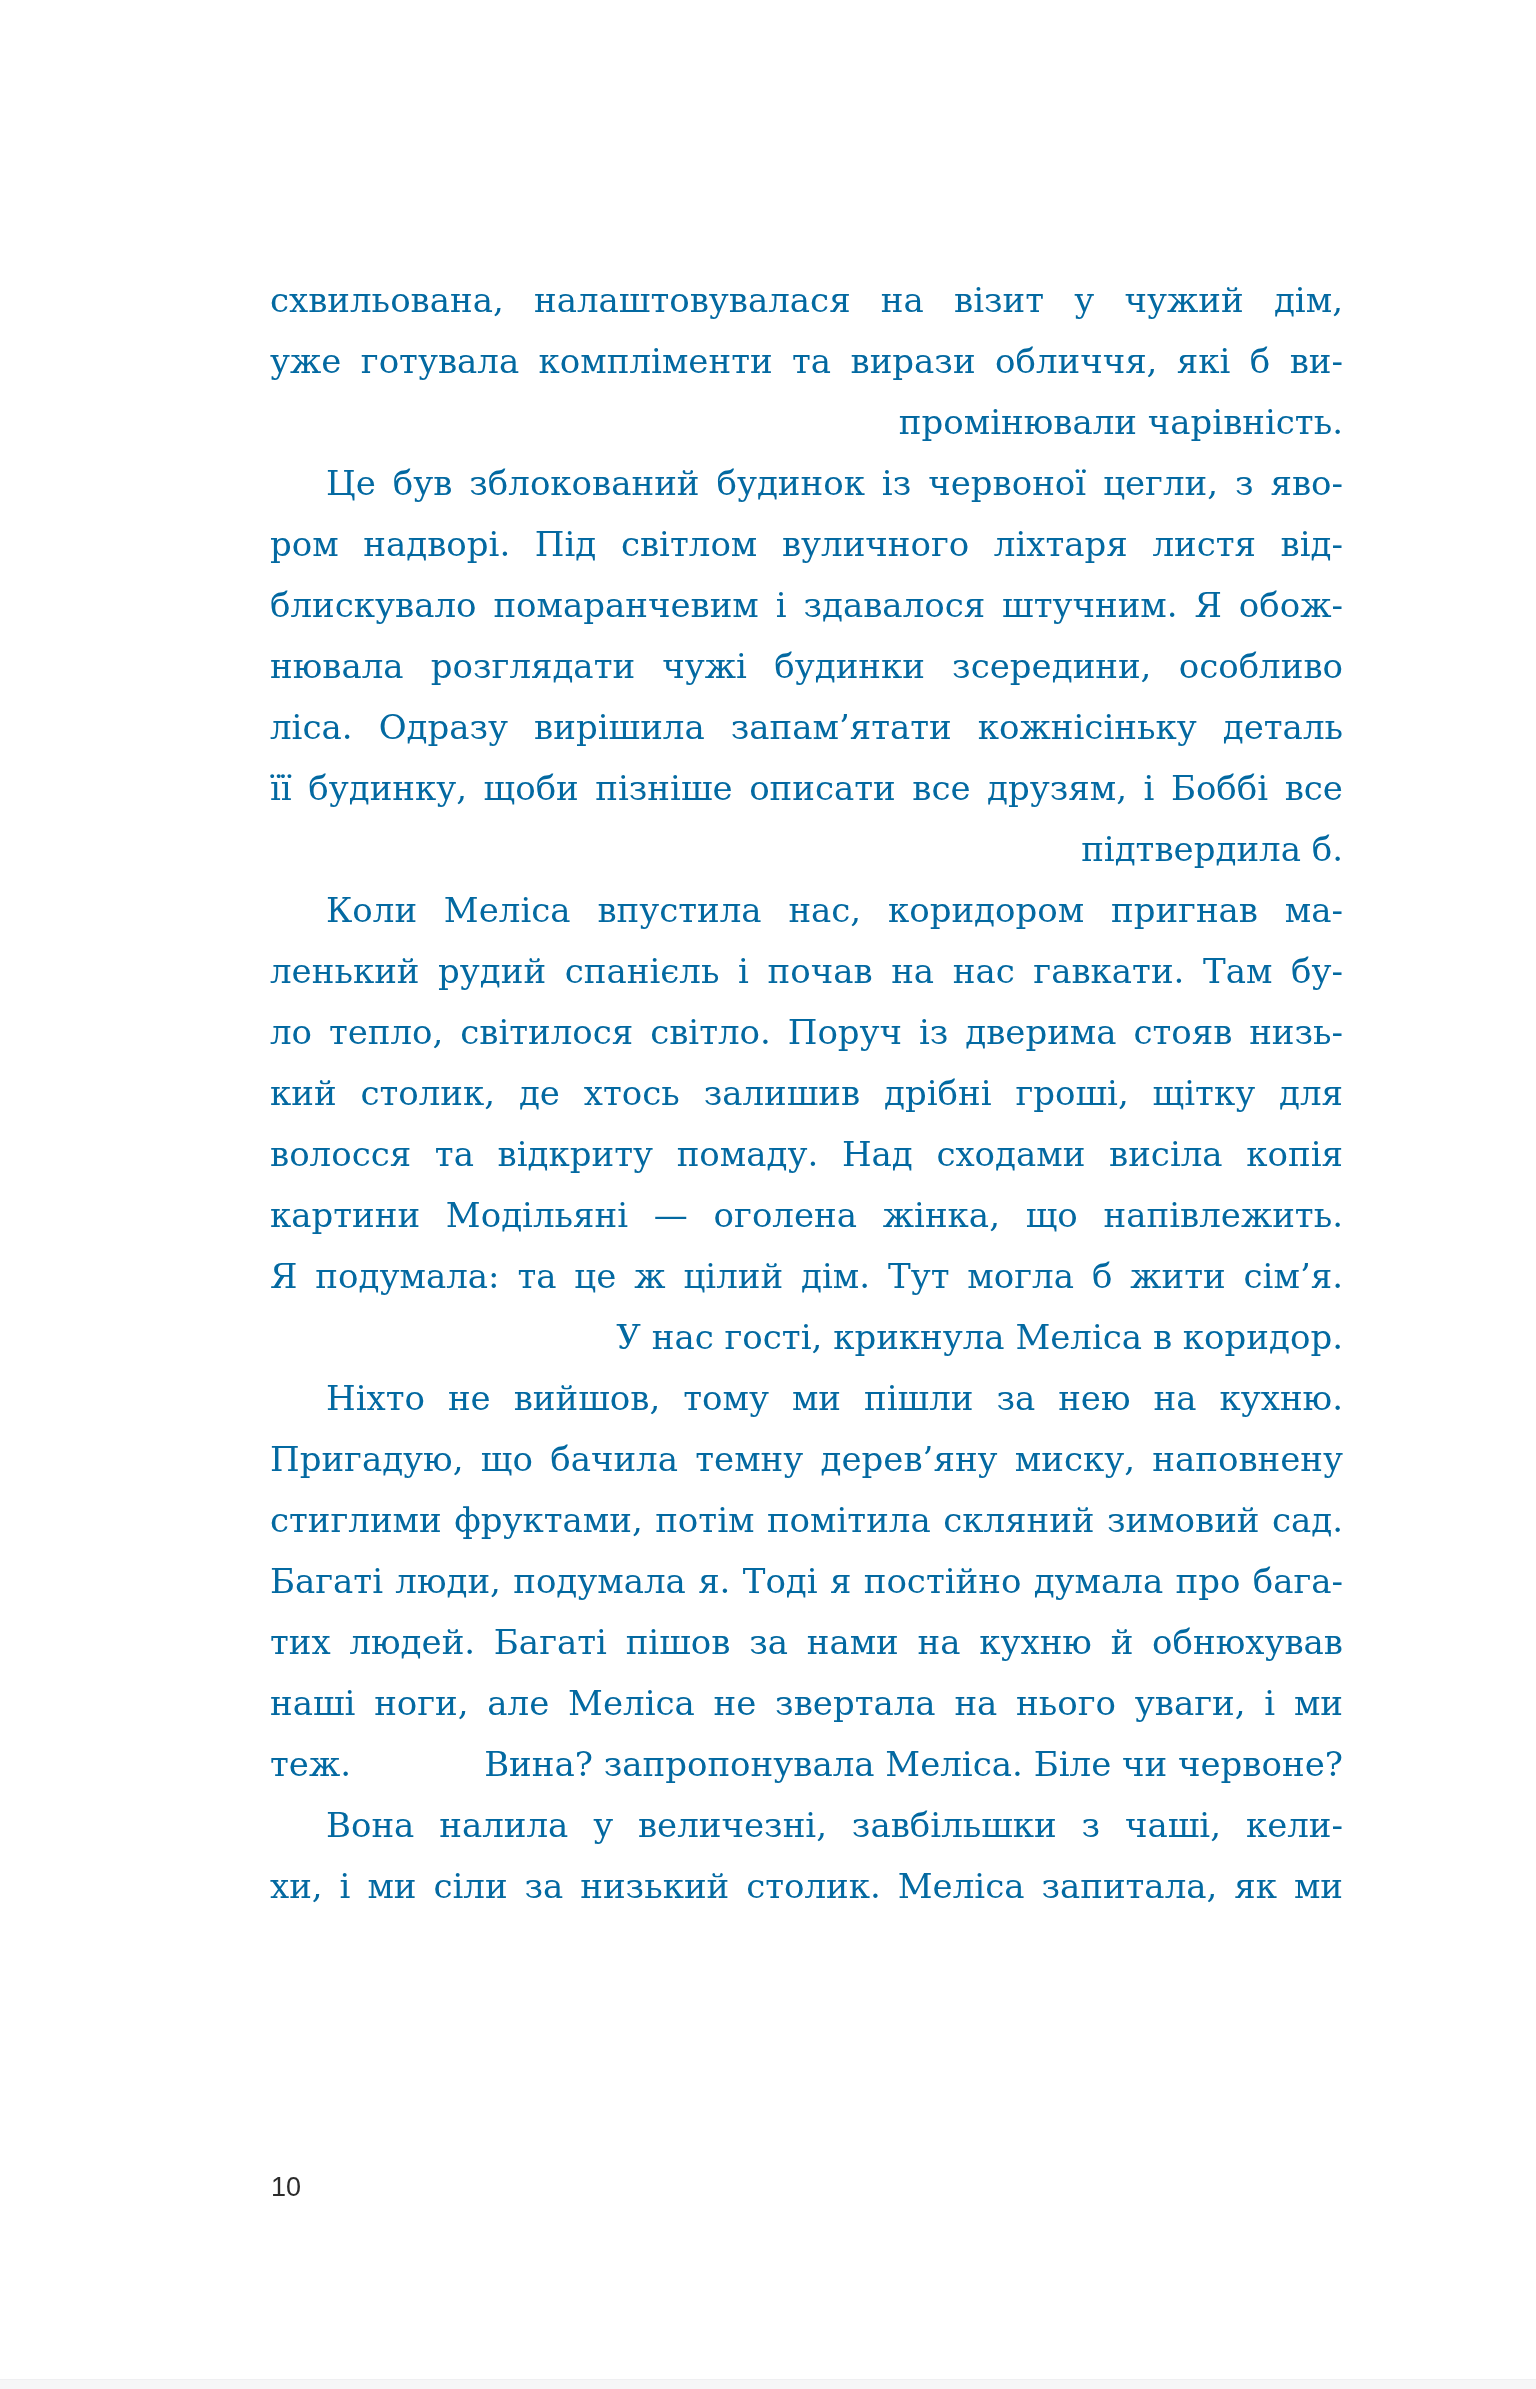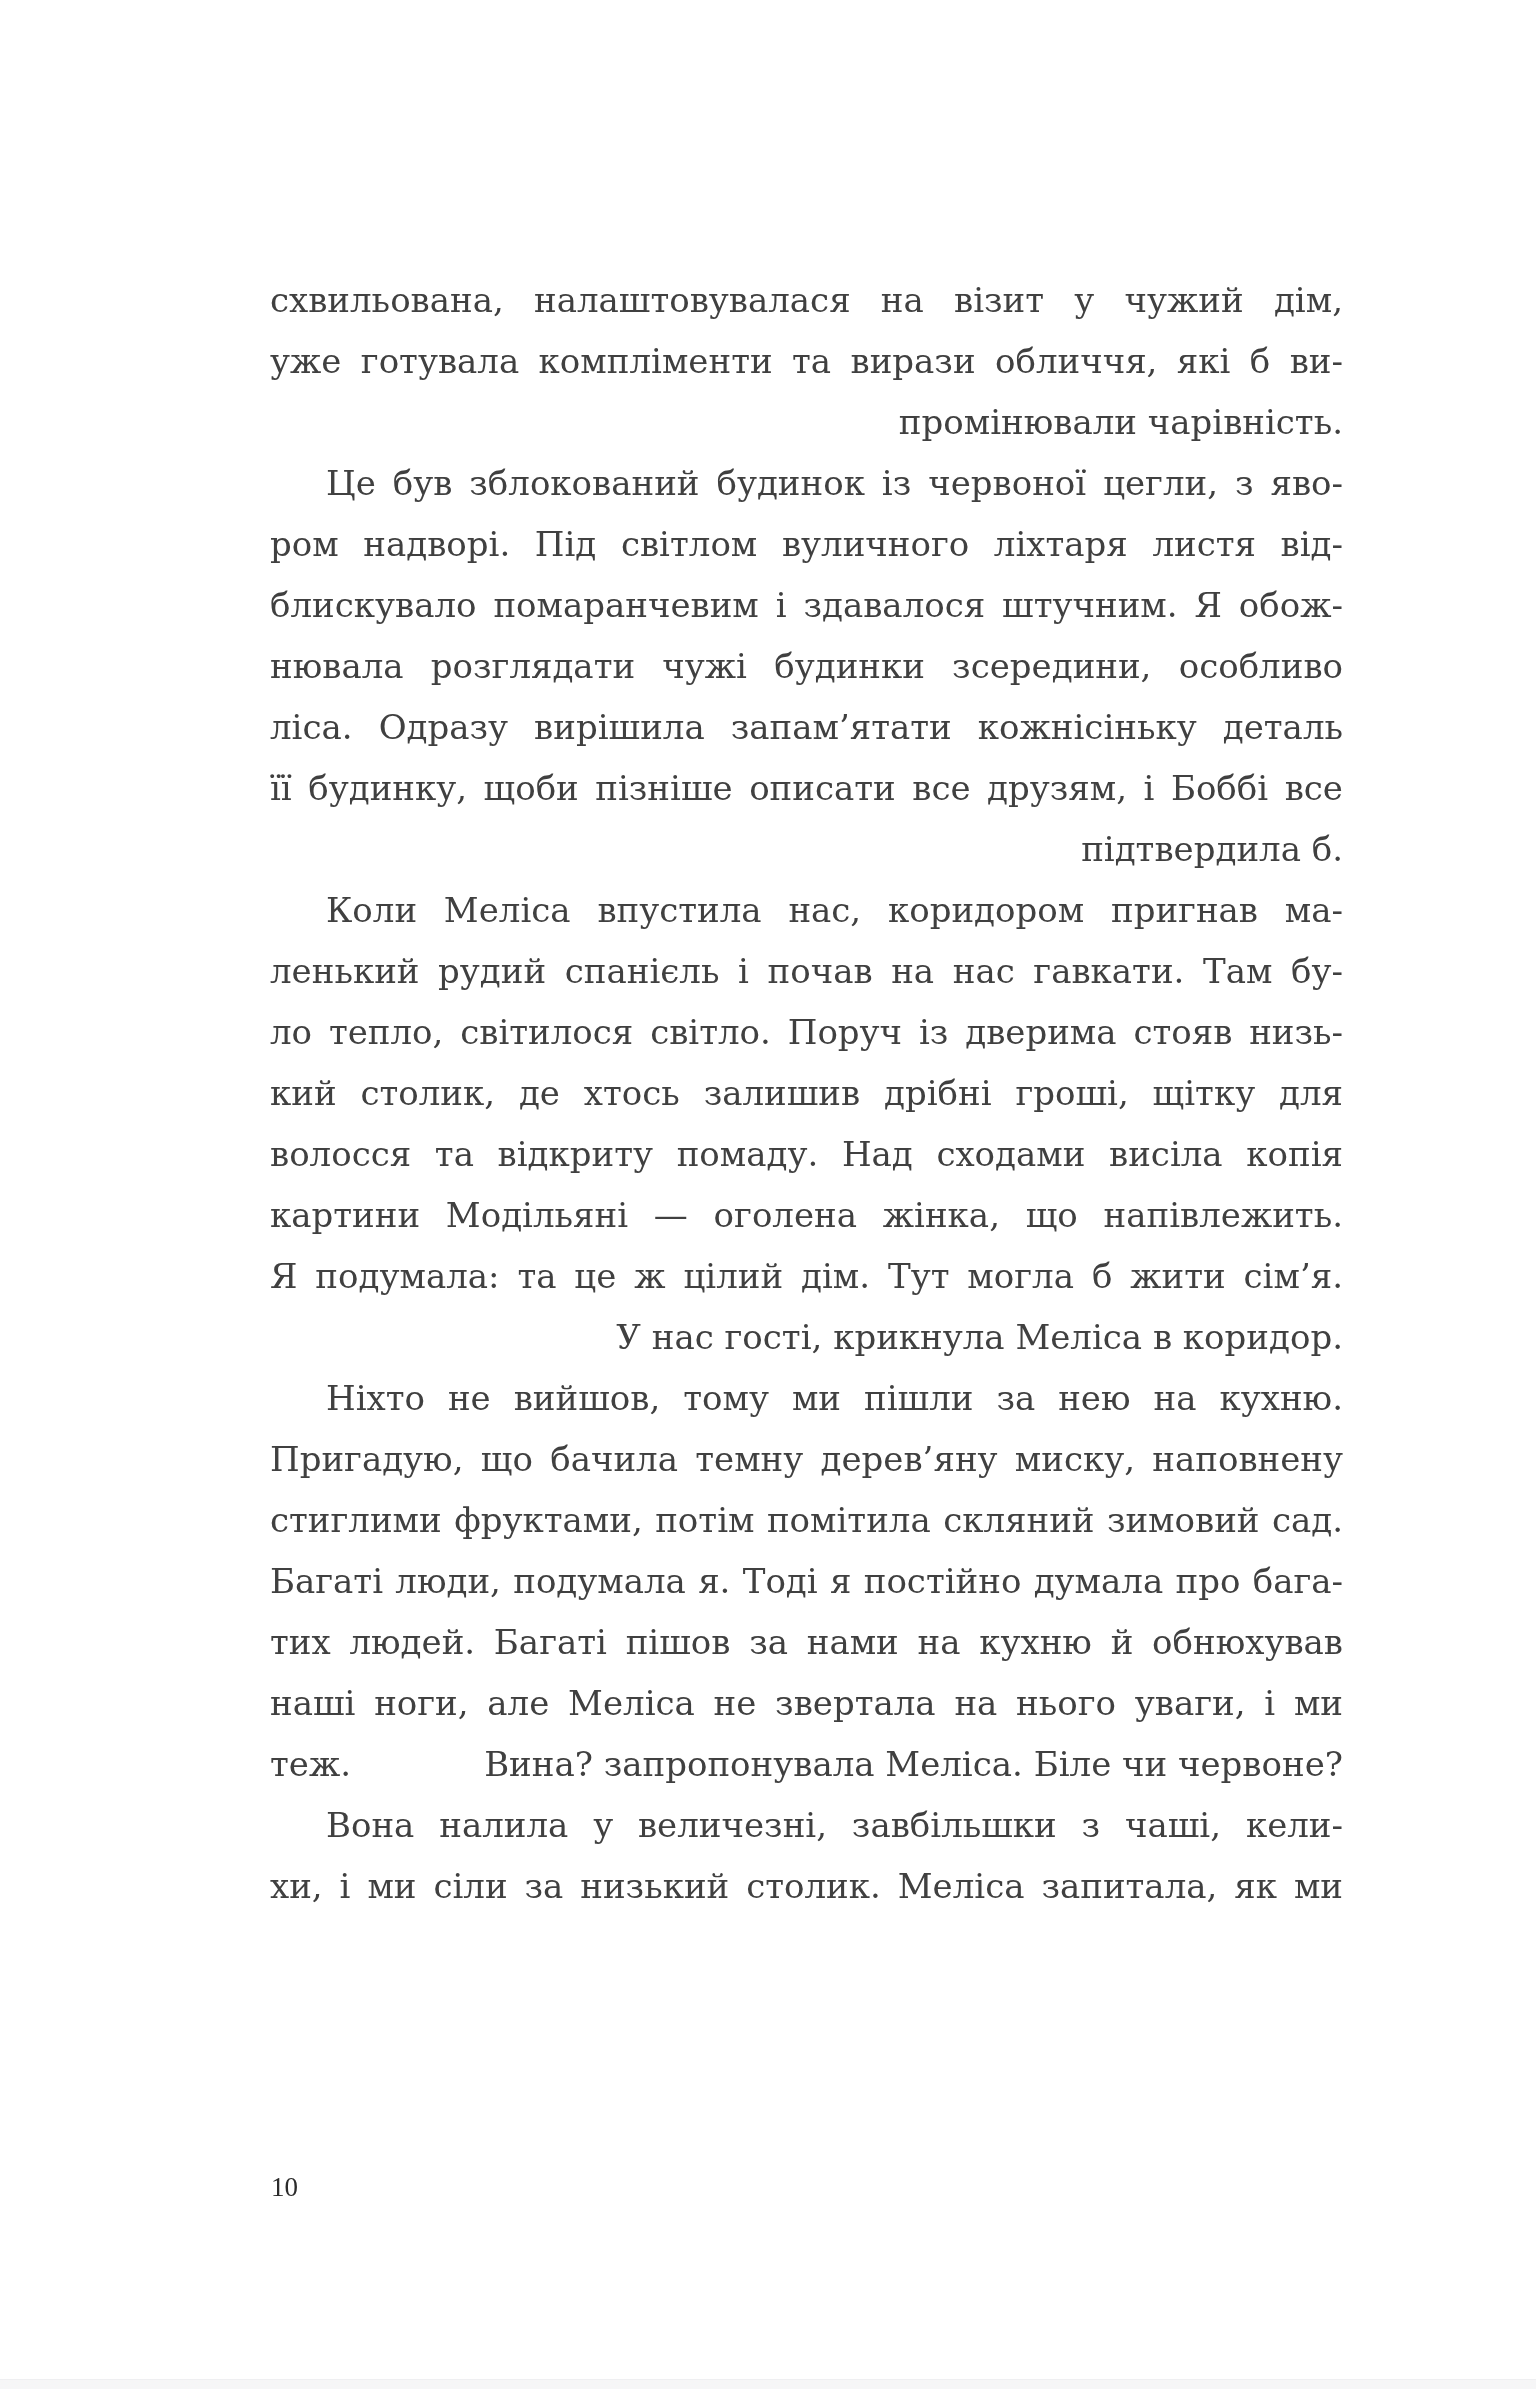--- a/index.html
+++ b/index.html
@@ -17,40 +17,40 @@
   .page {
     position: absolute;
     inset: 0;
     background: #ffffff;
   }
   .text-block {
     position: absolute;
     left: 270px;
     top: 270px;
     width: 1073px;
-    color: #404040;
+    color: #0369a1;
     font-size: 34px;
   }
   .line {
     height: 61px;
     line-height: 61px;
     text-align: right;
   }
   .line.just {
     text-align: justify;
     text-align-last: justify;
   }
   .line.indent {
     text-indent: 56px;
   }
   .page-number {
     position: absolute;
     left: 271px;
     top: 2171px;
-    font-family: Liberation Serif, serif;
+    font-family: Liberation Sans, sans-serif;
     font-size: 27px;
     line-height: 32px;
     color: #2b2b2b;
   }
   .bottom-edge-strip {
     position: absolute;
     left: 0;
     bottom: 0;
     width: 100%;
     height: 8.8px;

